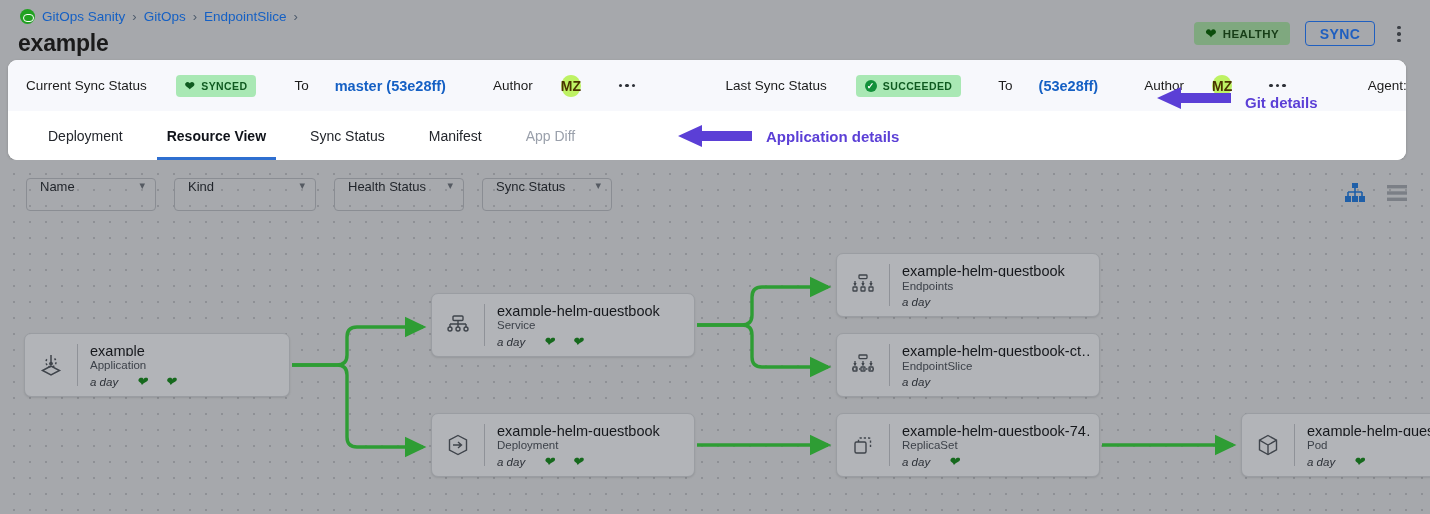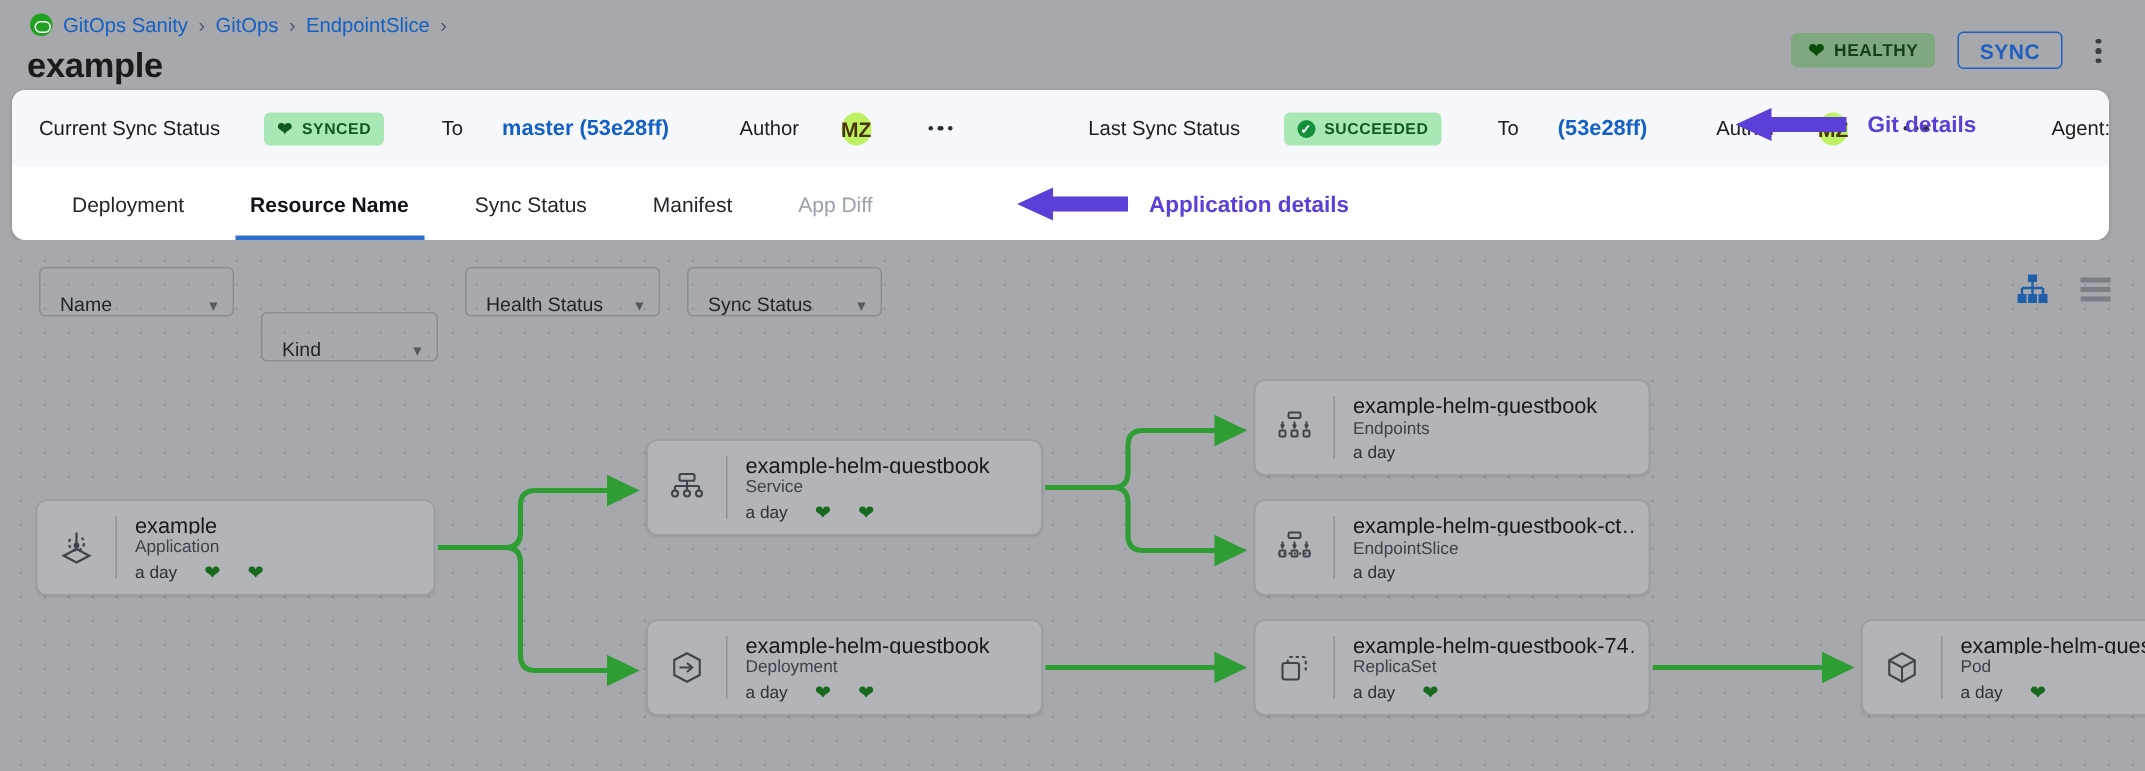--- a/index.html
+++ b/index.html
@@ -83,41 +83,41 @@
   .canvas {
     position: absolute; left: 0; top: 160px; width: 1430px; height: 354px;
     background-color: #a6a8ac;
     background-image: radial-gradient(#8e9095 1px, transparent 1px);
     background-size: 16px 16px;
     background-position: 6px 6px;
   }
   .filters { position: absolute; left: 26px; top: 18px; display: flex; gap: 18px; }
   .filter {
     height: 33px; border: 1px solid #8a8d93; border-radius: 4px;
-    display: flex; align-items: flex-end; justify-content: space-between;
+    display: flex; align-items: flex-start; justify-content: space-between;
     padding: 0 10px 0 13px; font-size: 13px; color: #1f2329; cursor: pointer;
     background: rgba(255,255,255,0.02);
   }
   .filter .chev { color: #555a62; font-size: 11px; margin-left: 14px; }
 
   .viewtoggle { position: absolute; right: 22px; top: 22px; display: flex; gap: 20px; align-items: center; }
   .vt { width: 22px; height: 22px; cursor: pointer; }
 
   
   .node {
     position: absolute; background: #b2b4b8; border: 1px solid #9a9da2; border-radius: 7px;
     display: flex; align-items: stretch; overflow: hidden; cursor: pointer;
     box-shadow: 0 1px 2px rgba(0,0,0,0.10);
   }
   .node-ico { width: 52px; display: flex; align-items: center; justify-content: center; flex: none; color: #3f444b; }
   .node-div { width: 1px; background: #8f9298; margin: 10px 0; flex: none; }
   .node-body { padding: 9px 10px 8px 12px; display: flex; flex-direction: column; gap: 1px; overflow: hidden; }
   .node-title { font-size: 14.5px; color: #16181c; white-space: nowrap; overflow: hidden; }
   .node-kind { font-size: 11.5px; color: #3c4149; margin-top: 2px; }
-  .node-meta { display: flex; align-items: center; gap: 18px; margin-top: 3px; }
+  .node-meta { display: flex; align-items: center; gap: 18px; margin-top: 3px; font-style: italic; }
   .node-age { font-size: 11.5px; color: #2d3138; }
   .nheart { color: #16691d; font-size: 13px; line-height: 1; }
 
   svg.edges { position: absolute; left: 0; top: 0; width: 1430px; height: 354px; pointer-events: none; }
 </style>
 </head>
 <body>
 
 <div id="root">
 
@@ -179,49 +179,49 @@
           <i></i>
         </span>
       <span class="vdiv" style="margin:0 22px 0 28px;"></span>
 
       <span class="lbl" style="margin-right:9px;">Agent:</span>
       <span class="lbl">example</span>
     </div>
 
     <div class="tabs">
       <div class="tab">Deployment</div>
-      <div class="tab active">Resource Name</div>
+      <div class="tab active">Resource View</div>
       <div class="tab">Sync Status</div>
       <div class="tab">Manifest</div>
       <div class="tab disabled">App Diff</div>
     </div>
   </div>
 
-  <div class="anno" style="left:1155px; top:70px;">
+  <div class="anno" style="left:1155px; top:85px;align-items:flex-end;">
     <svg class="anno-arrow" viewBox="0 0 78 26">
       <path d="M2 13 L26 2 L26 8 L76 8 L76 18 L26 18 L26 24 Z" fill="#5b3fd6"></path>
     </svg>
     <span class="anno-text" style="margin-left:10px;">Git details</span>
   </div>
 
   <div class="anno" style="left:676px; top:123px;">
     <svg class="anno-arrow" viewBox="0 0 78 26">
       <path d="M2 13 L26 2 L26 8 L76 8 L76 18 L26 18 L26 24 Z" fill="#5b3fd6"></path>
     </svg>
     <span class="anno-text" style="margin-left:10px;">Application details</span>
   </div>
 
   <div class="canvas">
 
     <div class="filters">
       <div class="filter" style="width:130px;">
         <span>Name</span>
         <span class="chev">▾</span>
       </div>
-      <div class="filter" style="width:118px;margin-top:30px;">
+      <div class="filter" style="width:142px;">
         <span>Kind</span>
         <span class="chev">▾</span>
       </div>
       <div class="filter" style="width:130px;">
         <span>Health Status</span>
         <span class="chev">▾</span>
       </div>
       <div class="filter" style="width:130px;">
         <span>Sync Status</span>
         <span class="chev">▾</span>

